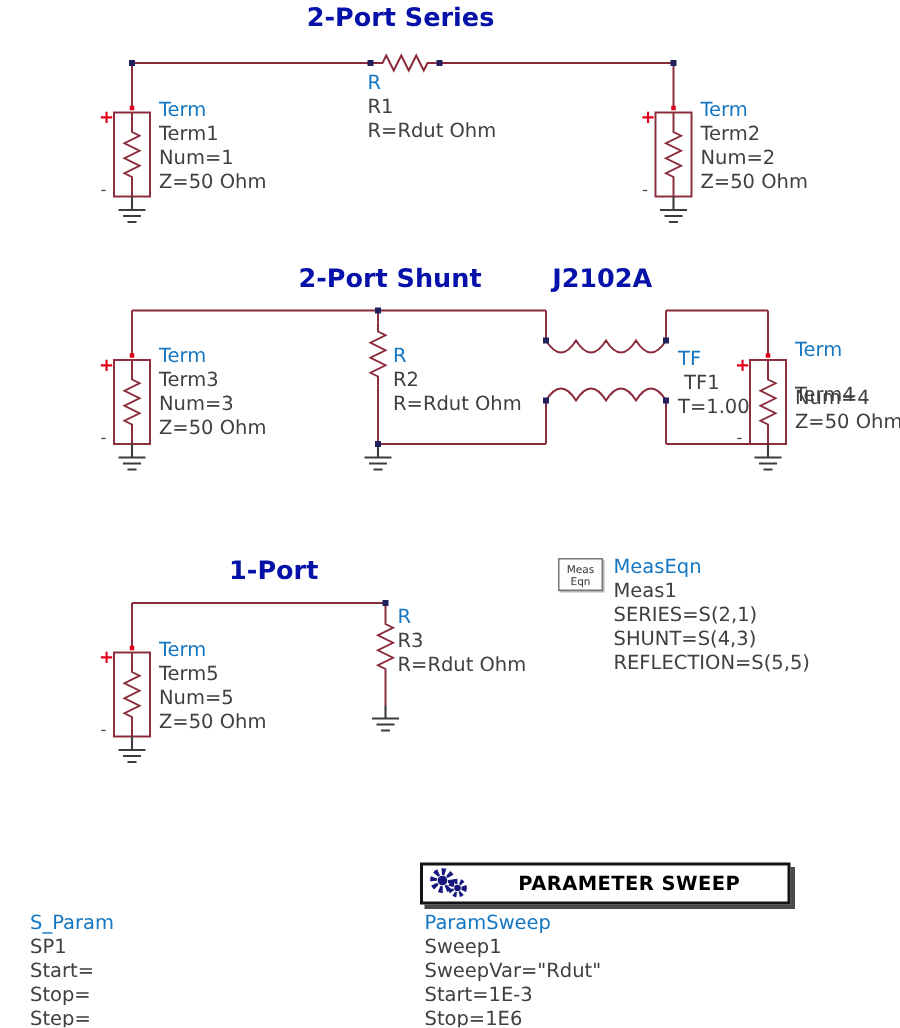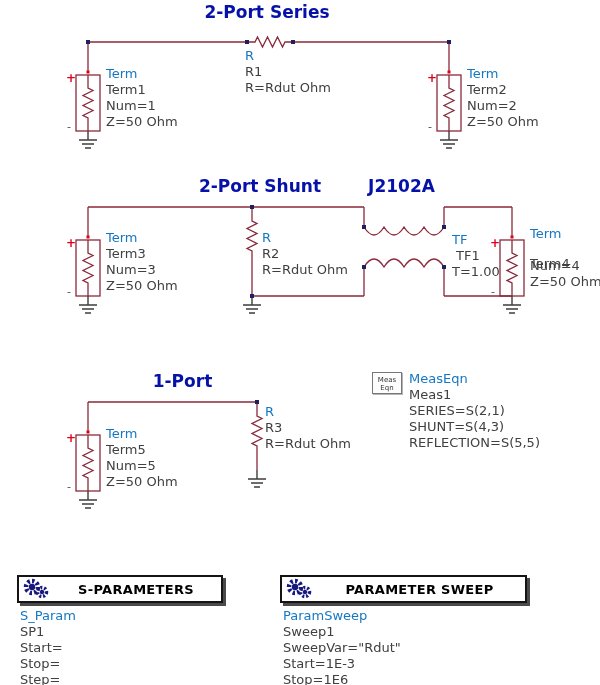--- a/index.html
+++ b/index.html
@@ -150,29 +150,20 @@
   <div class="measbox">
     <div>Meas</div>
     <div>Eqn</div>
   </div>
   <div class="lbl tl" style="left:397px;top:371px;">MeasEqn</div>
   <div class="lbl pl" style="left:397px;top:387px;">Meas1</div>
   <div class="lbl pl" style="left:397px;top:403px;">SERIES=S(2,1)</div>
   <div class="lbl pl" style="left:397px;top:419px;">SHUNT=S(4,3)</div>
   <div class="lbl pl" style="left:397px;top:435px;">REFLECTION=S(5,5)</div>
 
-  <div class="simblock" style="left:5px;top:575px;width:206px;">
-    <svg class="simicon" viewBox="0 0 26 24">
-      <circle cx="9" cy="10" r="6" fill="none" stroke="#17177E" stroke-width="4.5" stroke-dasharray="2.4 2.2"></circle>
-      <circle cx="9" cy="10" r="3.2" fill="#17177E"></circle>
-      <circle cx="19" cy="15" r="4.5" fill="none" stroke="#17177E" stroke-width="3.5" stroke-dasharray="2 1.8"></circle>
-      <circle cx="19" cy="15" r="2.2" fill="#17177E"></circle>
-    </svg>
-    <span class="simtitle">S-PARAMETERS</span>
-  </div>
   <div class="lbl tl" style="left:8px;top:608px;">S_Param</div>
   <div class="lbl pl" style="left:8px;top:624px;">SP1</div>
   <div class="lbl pl" style="left:8px;top:640px;">Start=</div>
   <div class="lbl pl" style="left:8px;top:656px;">Stop=</div>
   <div class="lbl pl" style="left:8px;top:672px;">Step=</div>
 
   <div class="simblock" style="left:268px;top:575px;width:247px;">
     <svg class="simicon" viewBox="0 0 26 24">
       <circle cx="9" cy="10" r="6" fill="none" stroke="#17177E" stroke-width="4.5" stroke-dasharray="2.4 2.2"></circle>
       <circle cx="9" cy="10" r="3.2" fill="#17177E"></circle>

